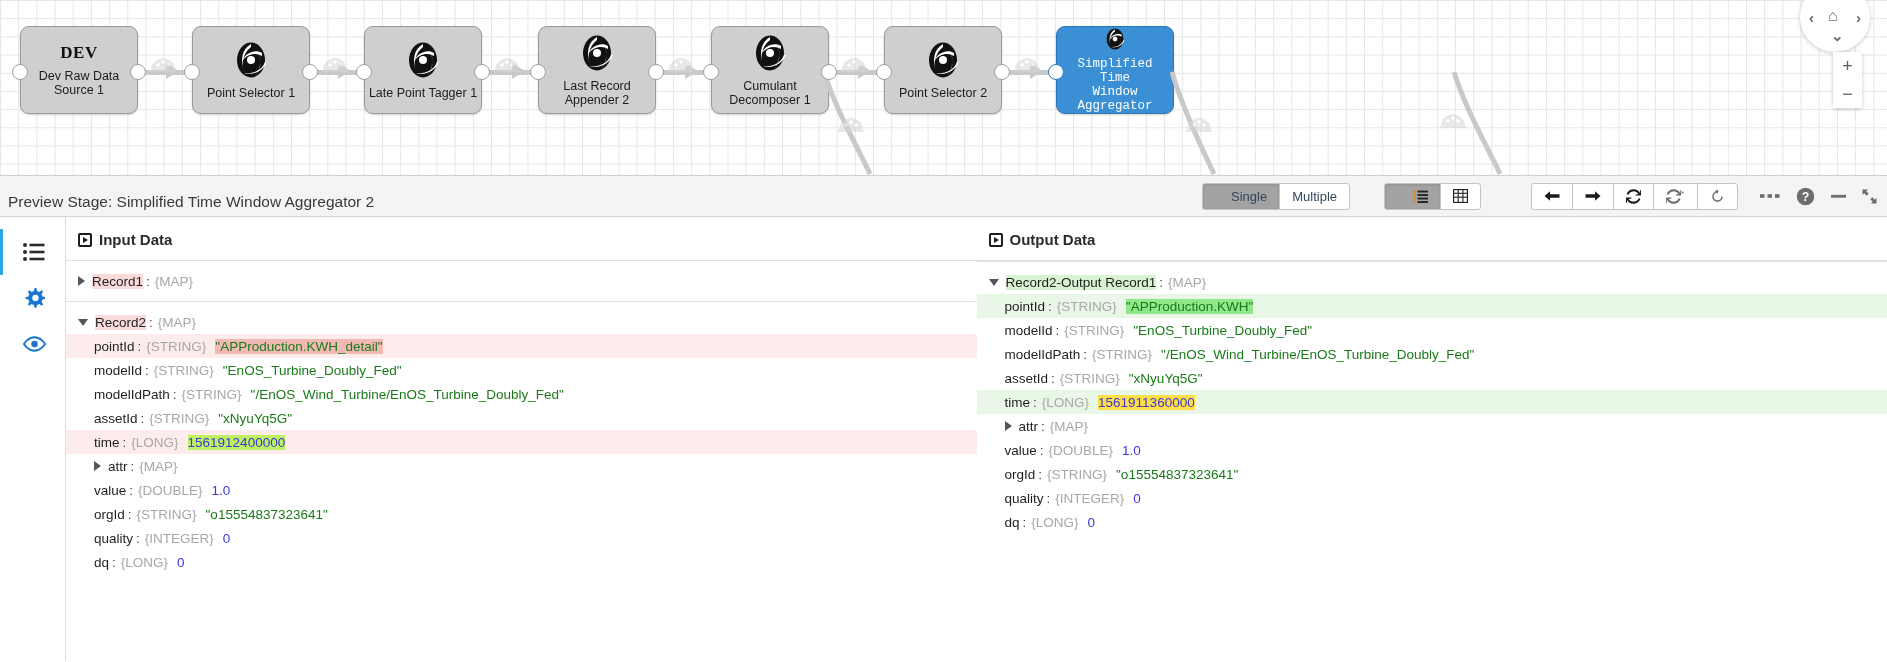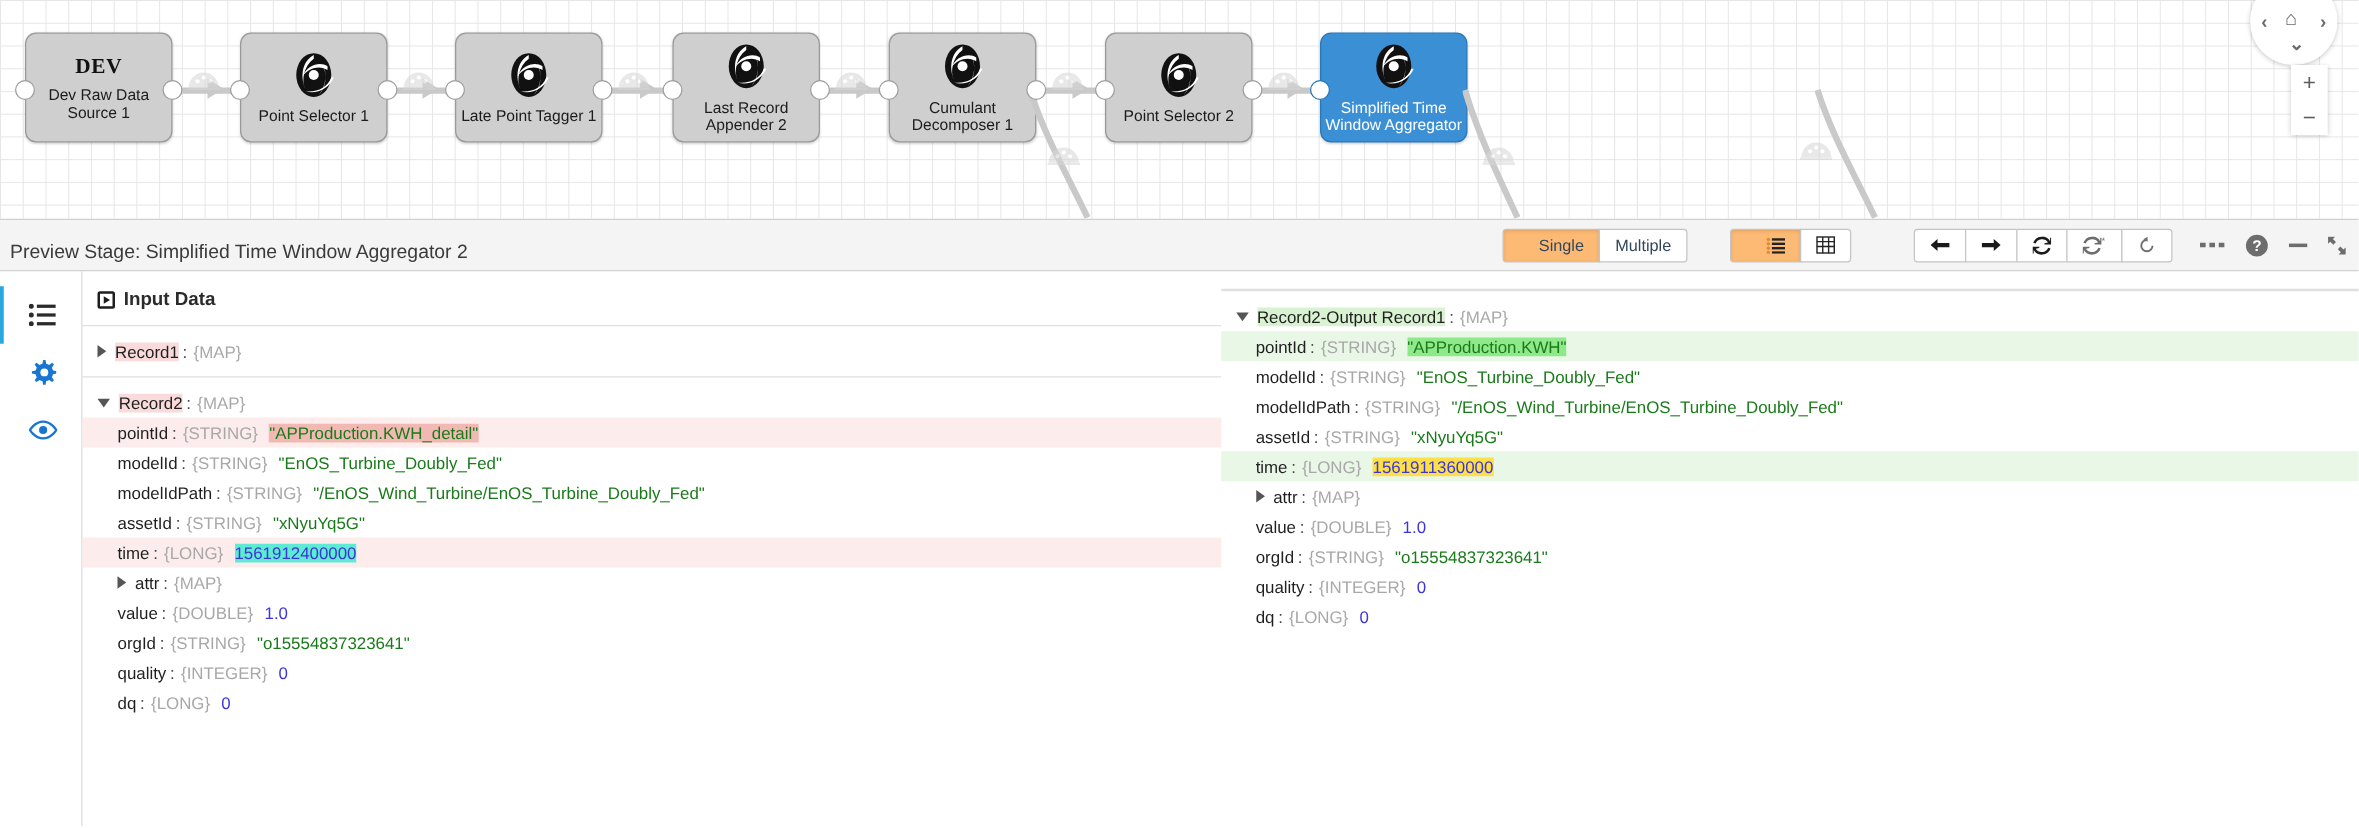--- a/index.html
+++ b/index.html
@@ -41,21 +41,21 @@
   }
   .node .node-label {
     font-size: 12.5px;
     color: #1c1c1c;
     text-align: center;
     line-height: 14px;
     margin-top: 6px;
     padding: 0 3px;
     white-space: pre-line;
   }
-  .node.selected .node-label { color: #ffffff; }
+  .node.selected .node-label { color: #ffffff; font-family: Liberation Mono, monospace; }
   .node .dev-text {
     font-family: "Liberation Serif", serif;
     font-weight: bold;
     font-size: 17px;
     color: #111;
     letter-spacing: .5px;
   }
   .node svg.logo { display: block; }
 
   .port {
@@ -150,21 +150,21 @@
     font-size: 13px;
     font-family: "Liberation Sans", sans-serif;
     cursor: pointer;
     display: flex; align-items: center; justify-content: center;
     margin-left: -1px;
     border-radius: 0;
   }
   .btn-group button:first-child { margin-left: 0; border-radius: 3px 0 0 3px; }
   .btn-group button:last-child  { border-radius: 0 3px 3px 0; }
   .btn-group button.active {
-    background: #fdba74;
+    background: #a3a3a3;
     box-shadow: inset 0 1px 3px rgba(0,0,0,.12);
     padding-left: 28px;
   }
   .icon-btn { color: #333; }
 
   .plain-icons { display: flex; align-items: center; margin-left: 22px; gap: 16px; }
   .plain-icons span { cursor: pointer; color: #6d6d6d; display: flex; align-items: center; }
 
   
   .body-wrap { display: flex; height: 444px; justify-content: center; }
@@ -230,21 +230,21 @@
 
   .key { color: #1f1f1f; }
   .key.mark-in  { background: #fadbdb; }
   .key.mark-out { background: #d9f2d2; }
   .colon { color: #444; margin: 0 5px 0 3px; }
   .type { color: #a8a8a8; }
   .val { margin-left: 9px; }
   .val.str { color: #1a7a1a; }
   .val.num { color: #3d36d6; }
   .val.str.mark-in  { background: #f2b9b4; }
-  .val.num.mark-in  { background: #5eead4; }
+  .val.num.mark-in  { background: #bef264; }
   .val.str.mark-out { background: #8fe88a; }
   .val.num.mark-out { background: #fde047; }
 
   .badge-row { padding: 6px 0 8px 12px; }
   .badge {
     display: inline-block;
     background: #eda03c;
     color: #fff;
     font-size: 12.5px;
     padding: 4px 9px;
@@ -651,20 +651,26 @@
           <div class="row indent">
             <span class="key">dq</span>
             <span class="colon">:</span>
             <span class="type">{LONG}</span>
             <span class="val num">0</span>
           </div>
         </div>
     </div>
 
     <div class="pane">
+      <div class="pane-head">
+        <span class="sq">
+            <i></i>
+          </span>
+        <span>Output Data</span>
+      </div>
       <div class="divider"></div>
       <div class="divider"></div>
       <div id="output-records">
           <div style="height:8px"></div>
           <div class="row">
             <span class="caret down"></span>
             <span class="key mark-out">Record2-Output Record1</span>
             <span class="colon">:</span>
             <span class="type">{MAP}</span>
           </div>

